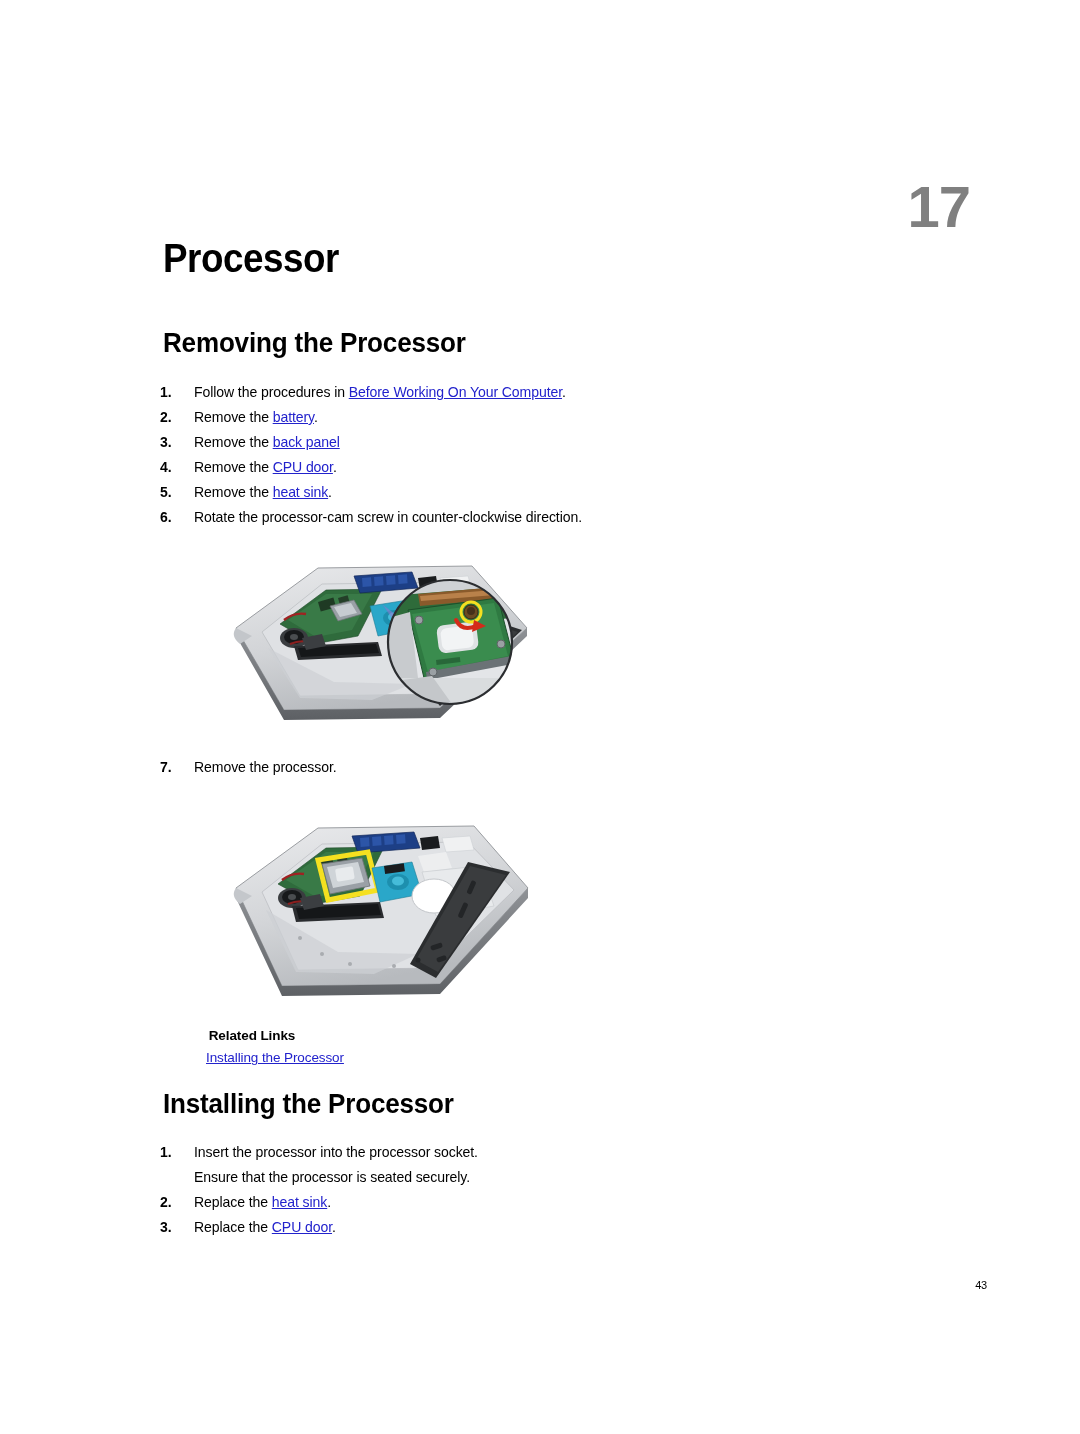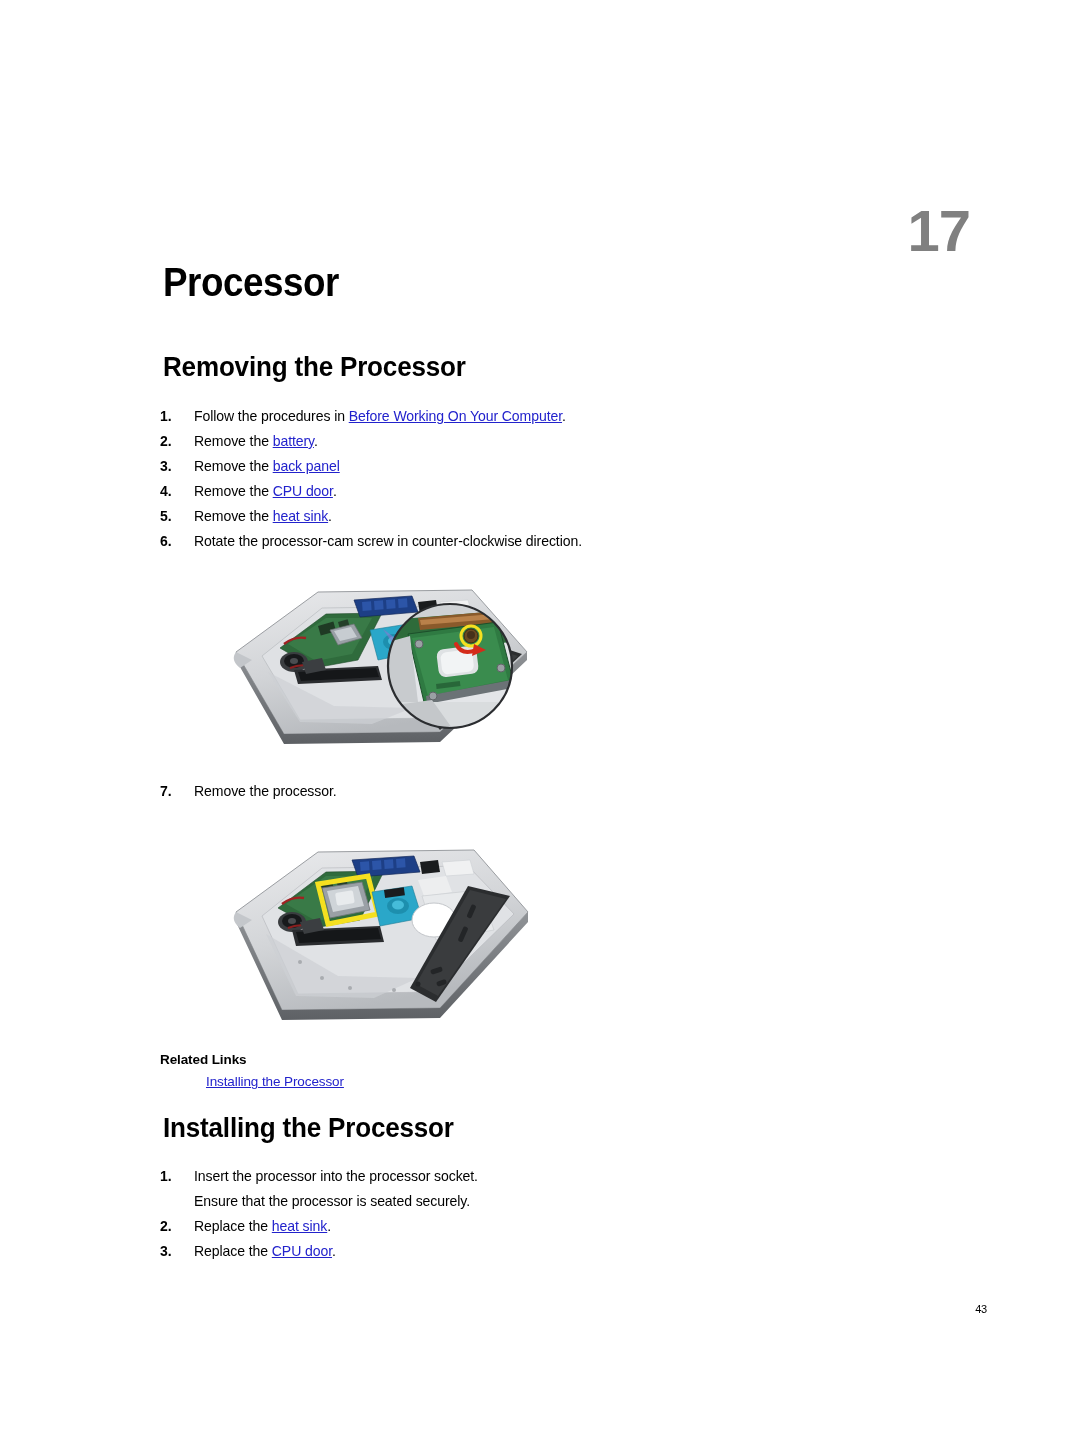--- a/index.html
+++ b/index.html
@@ -13,21 +13,20 @@
     position: relative;
     font-family: "Liberation Sans", sans-serif;
     color: #000000;
     overflow: hidden;
   }
   .page {
     position: absolute;
     left: 0; top: 0;
     width: 1080px;
     height: 1010px;
-    margin-top: 24px;
   }
 
   
   .chapter-number {
     position: absolute;
     right: 110px;
     top: 178px;
     font-size: 58px;
     font-weight: bold;
     color: #808080;
@@ -98,20 +97,21 @@
   .lnk {
     color: #2222cc;
     text-decoration: underline;
   }
 
   
   .related-block {
     position: absolute;
     left: 160px;
     top: 1028px;
+    text-align: center;
   }
   .related-title {
     font-size: 13.5px;
     font-weight: bold;
     letter-spacing: -0.1px;
   }
   .related-link {
     margin-top: 7px;
     margin-left: 46px;
     font-size: 13.5px;

